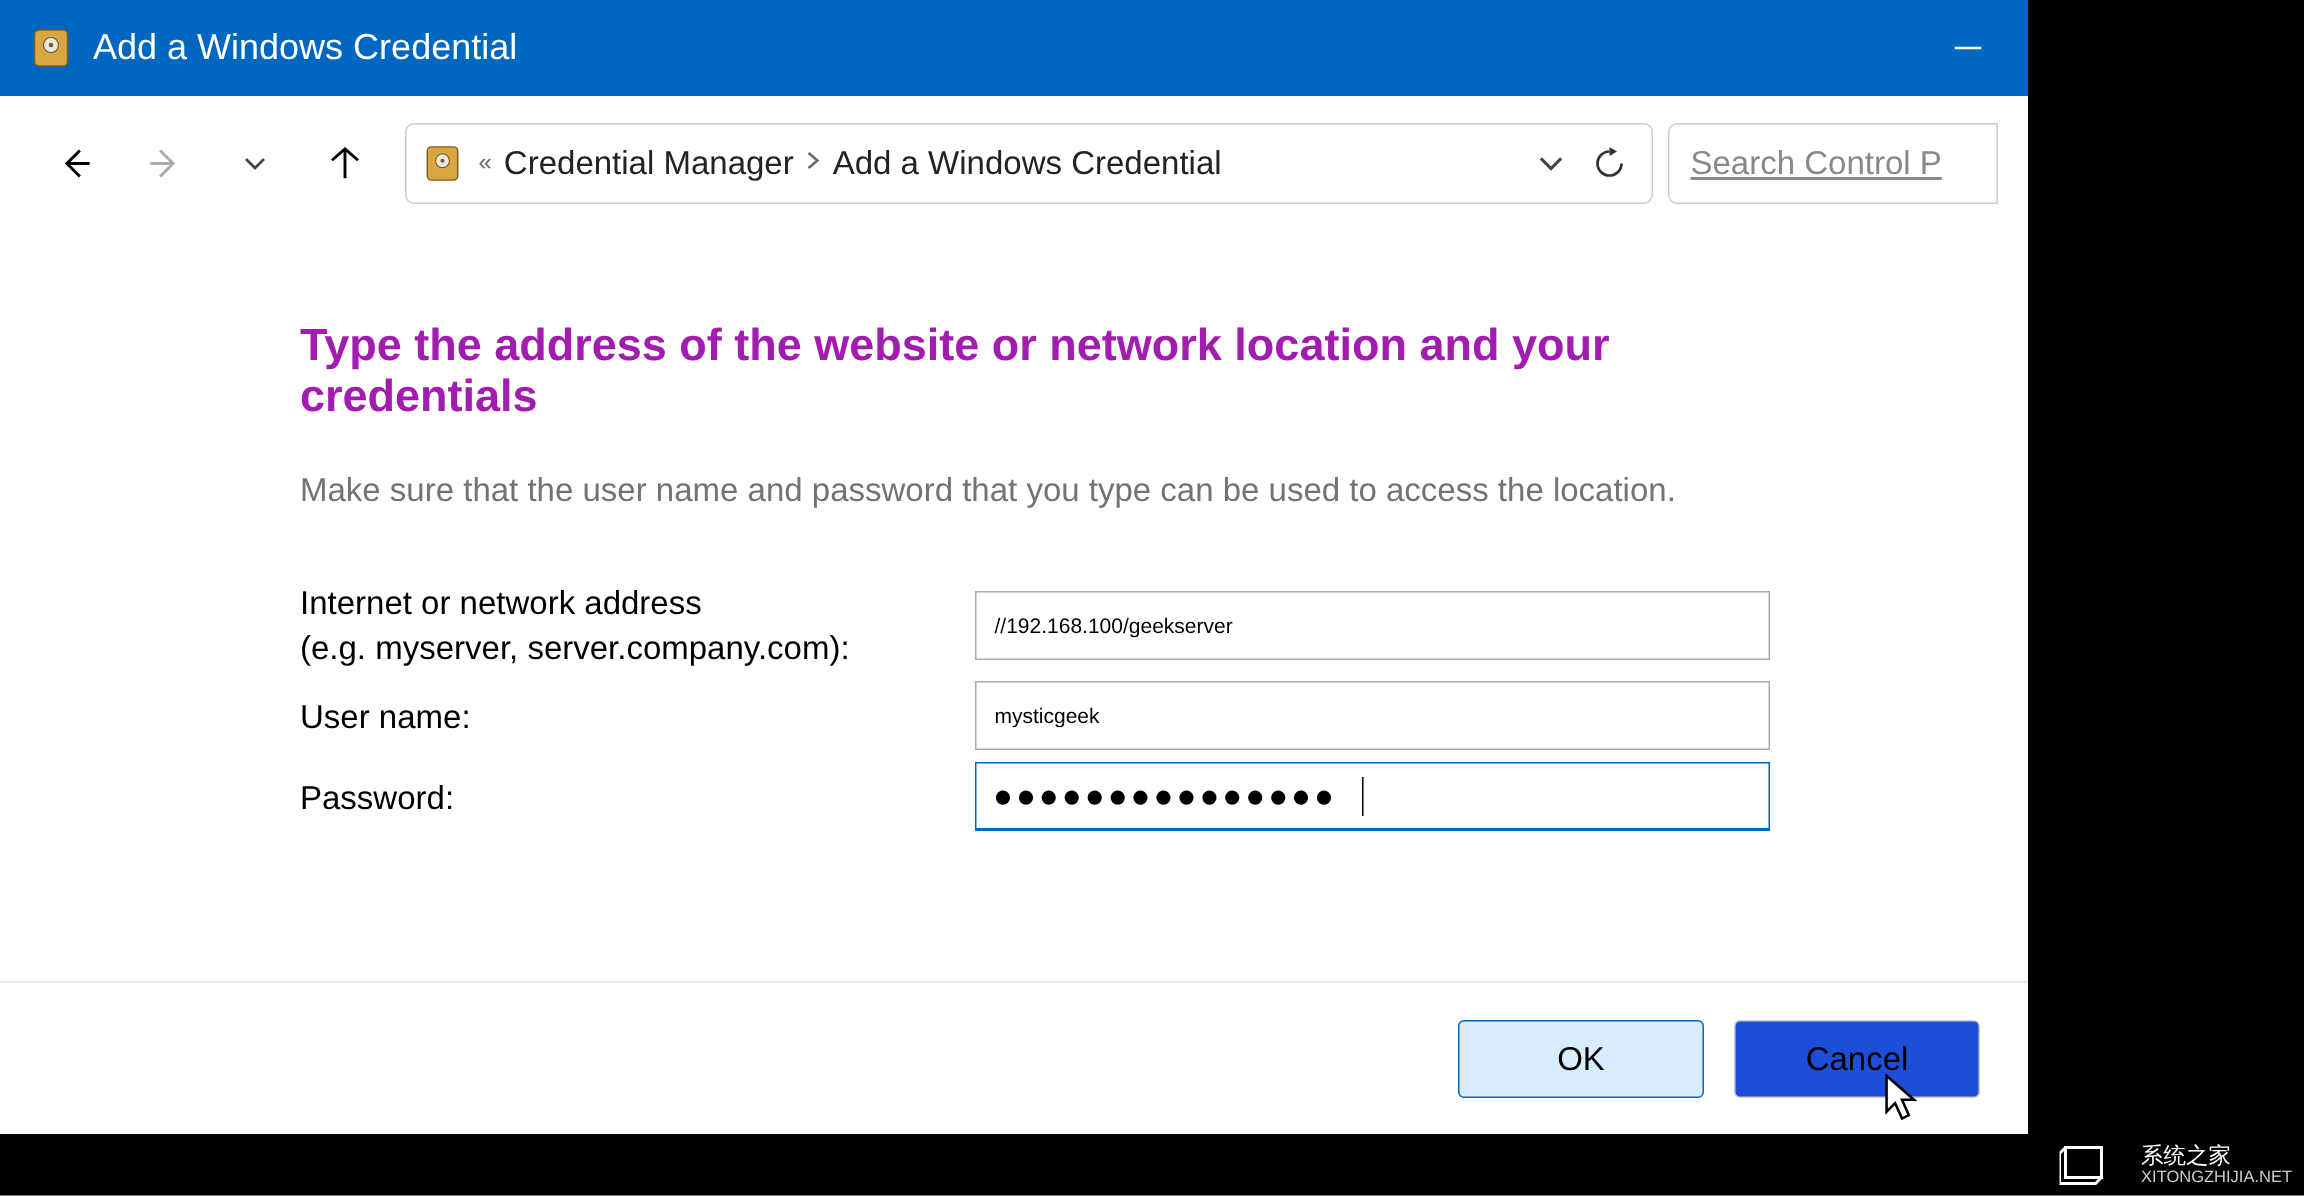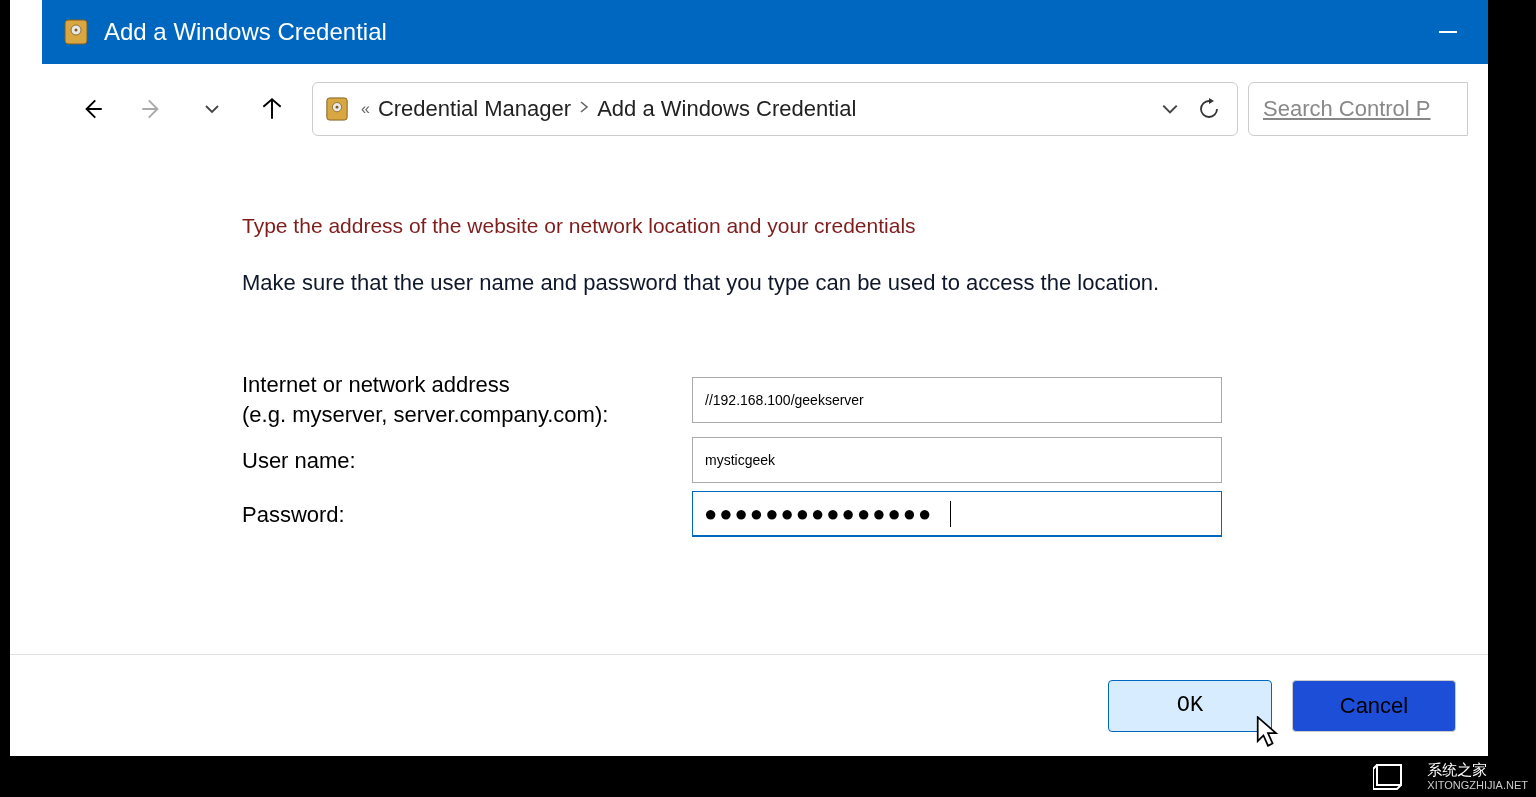--- a/index.html
+++ b/index.html
@@ -1,17 +1,17 @@
 <!DOCTYPE html>
 <html><head>
   <meta charset="utf-8">
   <style>
     * { margin: 0; padding: 0; box-sizing: border-box; font-family: "Segoe UI", Tahoma, sans-serif; }
     body { background: #000; width: 1536px; height: 797px; overflow: hidden; position: relative; }
-    .window { background: #fff; width: 1478px; height: 756px; position: absolute; top: 0; left: 10px; padding-left: 32px; }
+    .window { background: #fff; width: 1352px; height: 756px; position: absolute; top: 0; left: 0; }
     
     
     .titlebar { height: 64px; background: #0067c0; display: flex; align-items: center; padding: 0 20px; color: #fff; }
     .titlebar-icon { width: 28px; height: 28px; margin-right: 14px; display: flex; align-items: center; justify-content: center; }
     .titlebar-text { font-size: 24px; font-weight: 400; flex: 1; }
     .titlebar-controls { display: flex; gap: 0; position: absolute; right: 0; top: 0; height: 64px; align-items: center; }
     .titlebar-btn { width: 80px; height: 64px; display: flex; align-items: center; justify-content: center; color: #fff; }
 
     
     .navrow { height: 90px; display: flex; align-items: center; padding: 0 20px; gap: 10px; border-bottom: 0; }
@@ -21,34 +21,34 @@
     .addrbar { flex: 1; height: 54px; border: 1px solid #ccc; border-radius: 6px; display: flex; align-items: center; padding: 0 10px; gap: 10px; min-width: 0; }
     .addr-icon { width: 28px; height: 28px; display: flex; align-items: center; justify-content: center; flex-shrink: 0; }
     .addr-text { display: flex; align-items: center; gap: 8px; font-size: 22px; color: #222; white-space: nowrap; overflow: hidden; flex: 1; }
     .chevron-left-sm { color: #666; font-size: 16px; }
     .chevron-right-sm { color: #666; font-size: 16px; }
     .addr-end { margin-left: auto; display: flex; align-items: center; gap: 18px; padding-right: 6px; }
     .searchbar { width: 220px; height: 54px; border: 1px solid #ccc; border-left: 1px solid #ccc; border-radius: 6px 0 0 6px; display: flex; align-items: center; padding: 0 14px; font-size: 22px; color: #888; overflow: hidden; white-space: nowrap; text-decoration: underline; }
 
     
     .content { padding: 60px 200px 0 200px; }
-    .heading { color: #7f1d1d; font-size: 21px; font-weight: 400; margin-bottom: 32px; }
-    .hint { font-size: 22px; color: #0f172a; margin-bottom: 74px; }
+    .heading { color: #a21caf; font-size: 30px; font-weight: 700; margin-bottom: 32px; }
+    .hint { font-size: 22px; color: #737373; margin-bottom: 47px; }
     .form { display: grid; grid-template-columns: 450px 530px; row-gap: 8px; align-items: center; }
     .form-label { font-size: 22px; color: #000; line-height: 1.35; }
     .form-input { height: 46px; border: 1px solid #aaa; font-size: 14px; padding: 0 12px; width: 100%; outline: none; }
     .form-input.focused { border: 1px solid #0067c0; border-bottom: 2px solid #0067c0; }
     .pw-wrap { position: relative; }
     .pw-dots { font-size: 22px; letter-spacing: 2px; position: absolute; left: 12px; top: 50%; transform: translateY(-50%); pointer-events: none; }
     .caret { display: inline-block; width: 1px; height: 26px; background: #000; position: absolute; top: 50%; transform: translateY(-50%); }
 
     
     .footer { position: absolute; bottom: 0; left: 0; right: 0; height: 102px; border-top: 1px solid #e0e0e0; display: flex; align-items: center; justify-content: flex-end; padding: 0 32px; gap: 20px; }
     .btn { width: 164px; height: 52px; border: 1px solid #ccc; background: #1d4ed8; font-size: 22px; color: #000; border-radius: 4px; display: flex; align-items: center; justify-content: center; }
-    .btn.primary { border: 1px solid #0067c0; background: #d7edff; font-family: Liberation Mono, monospace; }
+    .btn.primary { border: 1px solid #0067c0; background: #d7edff; }
 
     
     .cursor { position: absolute; left: 1256px; top: 716px; pointer-events: none; }
 
     
     .watermark { position: absolute; right: 8px; bottom: 6px; color: #fff; font-size: 15px; display: flex; align-items: center; gap: 18px; }
     .watermark small { color: #ccc; font-size: 11px; display: block; line-height: 1; }
 
     
     .safe-icon svg { display: block; }

